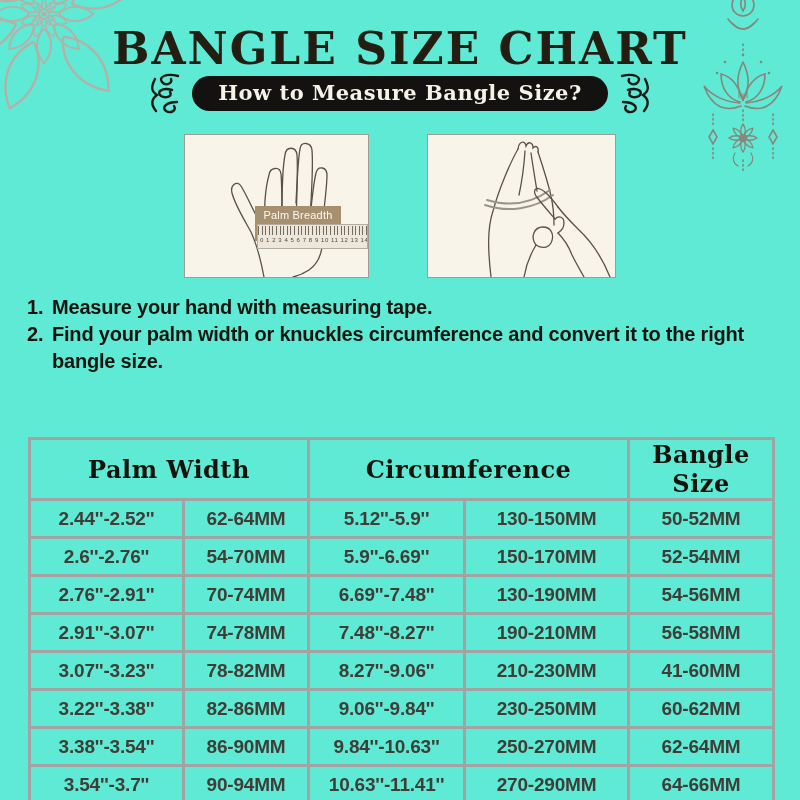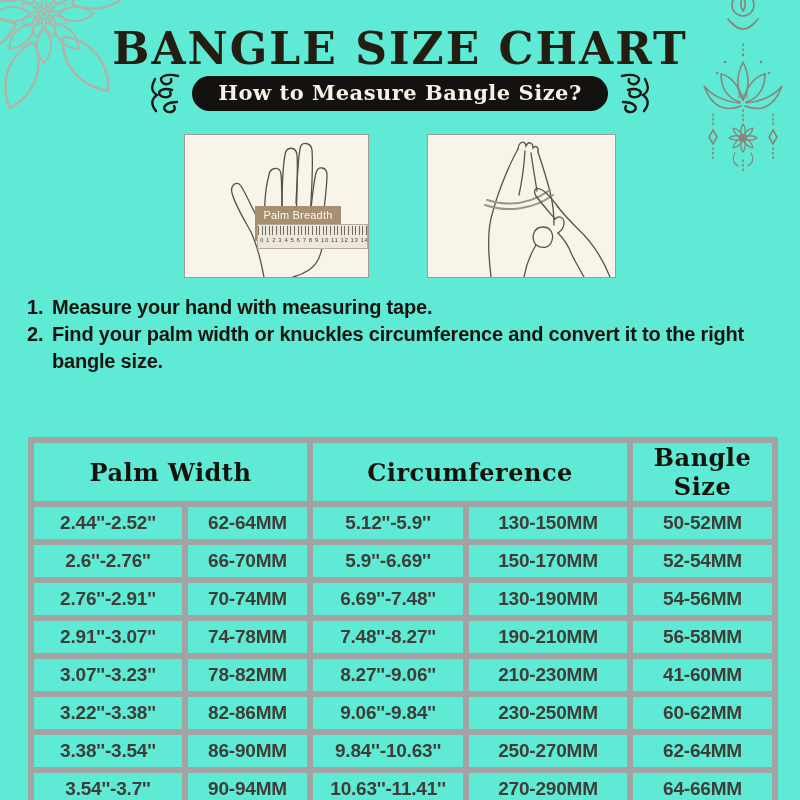--- a/index.html
+++ b/index.html
@@ -59,21 +59,21 @@
   .instructions{margin:16px 0 0 27px;max-width:730px;}
   .instr-line{display:flex;font-size:20px;font-weight:600;line-height:27px;color:#16140f;letter-spacing:-0.2px;}
   .instr-num{flex:0 0 25px;}
   .instr-text{flex:1;}
   
   .size-table{
     position:absolute;left:28px;top:437px;width:744px;
     border-collapse:collapse;table-layout:fixed;
   }
   .size-table th,.size-table td{
-    border:6px solid #a3a3a3;text-align:center;padding:0;box-sizing:border-box;
+    border:3px solid #a3a3a3;text-align:center;padding:0;box-sizing:border-box;
   }
   .size-table th{
     height:48px;font-family:"DejaVu Serif","Liberation Serif",serif;
     font-size:24px;font-weight:700;color:#16130c;letter-spacing:0.5px;
   }
   .size-table td{
     height:38px;font-size:19px;font-weight:700;color:#403d37;letter-spacing:-0.2px;
   }
 </style>
 </head>
@@ -276,21 +276,21 @@
     <tbody>
       <tr>
         <td>2.44''-2.52''</td>
           <td>62-64MM</td>
           <td>5.12''-5.9''</td>
           <td>130-150MM</td>
           <td>50-52MM</td>
       </tr>
       <tr>
         <td>2.6''-2.76''</td>
-          <td>66-70MM</td>
+          <td>54-70MM</td>
           <td>5.9''-6.69''</td>
           <td>150-170MM</td>
           <td>52-54MM</td>
       </tr>
       <tr>
         <td>2.76''-2.91''</td>
           <td>70-74MM</td>
           <td>6.69''-7.48''</td>
           <td>130-190MM</td>
           <td>54-56MM</td>

